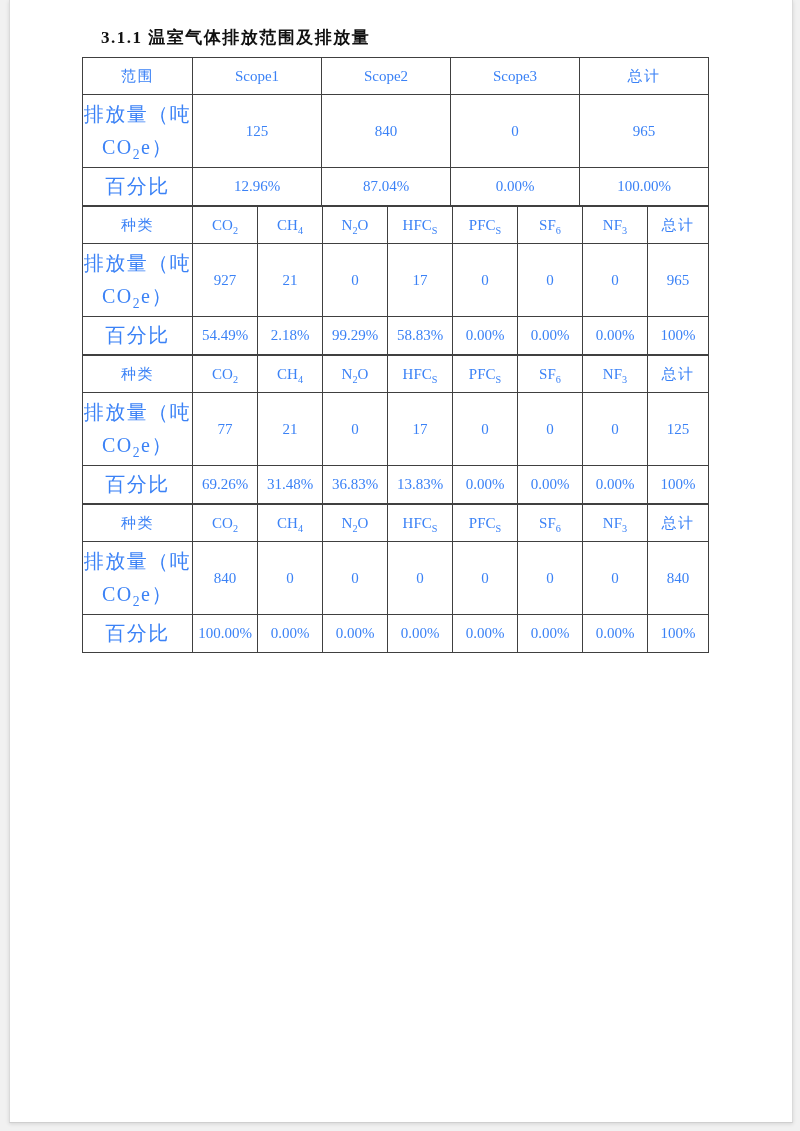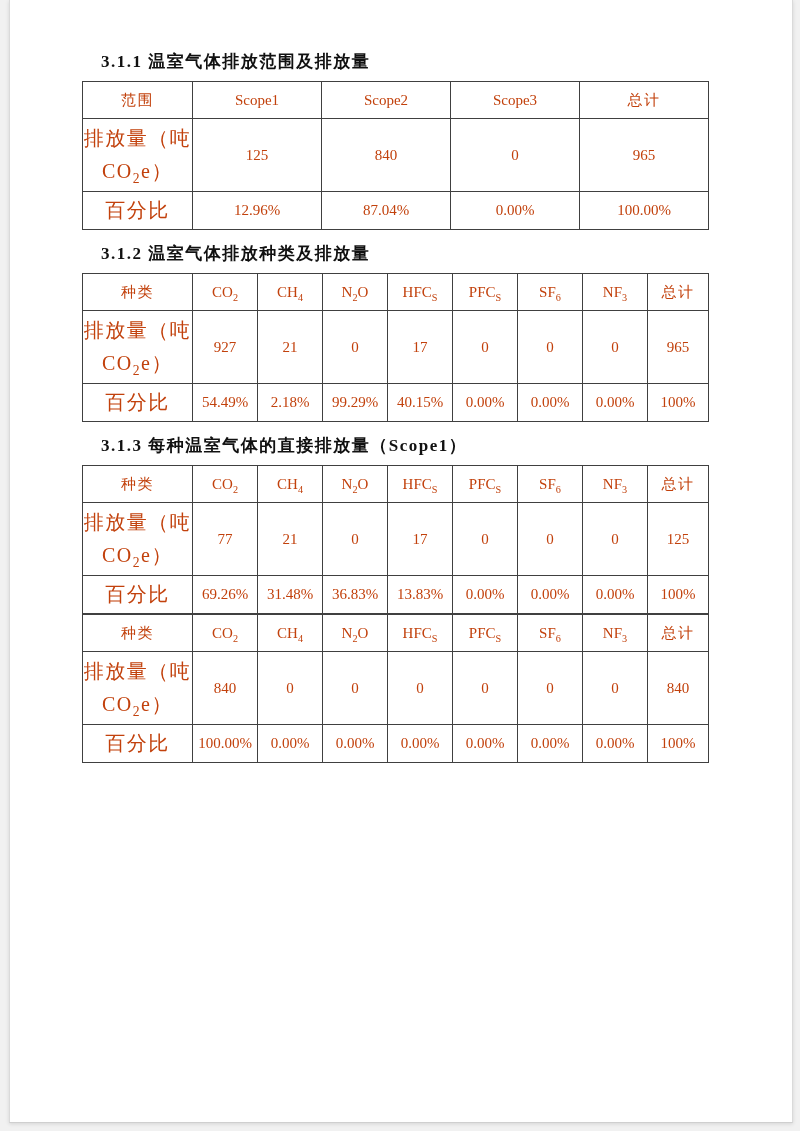--- a/index.html
+++ b/index.html
@@ -11,31 +11,31 @@
   }
   .paper{
     position:absolute;left:9px;top:0;
     width:784px;height:1123px;box-sizing:border-box;
     background:#ffffff;
     border-left:1px solid #dadada;
     border-right:1px solid #dadada;
     border-bottom:1px solid #cfcfcf;
     box-shadow:0 1px 4px rgba(0,0,0,0.12);
   }
-  .content{padding:50px 0 0 72px;}
+  .content{padding:26px 0 0 72px;}
   .sec{margin:0;}
   .sec-title{
     font-size:17px;font-weight:bold;color:#111;
     line-height:24px;margin:12px 0 7px 0;padding-left:19px;
     letter-spacing:1.5px;
   }
   .sec:first-child .sec-title{margin-top:0;}
   table.ghg{
     border-collapse:collapse;table-layout:fixed;
-    width:626px;font-size:15px;color:#c2410c;
+    width:626px;font-size:15px;color:#3b82f6;
   }
   .ghg th,.ghg td{
     border:1px solid #404040;
     text-align:center;vertical-align:middle;
     font-weight:normal;padding:0;overflow:hidden;
   }
   .ghg thead th{height:36px;}
   .ghg tr.row-emission td{height:72px;}
   .ghg tr.row-percent td{height:37px;}
   .ghg .zh{letter-spacing:1.5px;}
@@ -79,21 +79,20 @@
               <td class="row-label zh">百分比</td>
               <td>12.96%</td>
               <td>87.04%</td>
               <td>0.00%</td>
               <td>100.00%</td>
             </tr>
           </tbody>
         </table>
       </section>
       <section class="sec">
-        <h3 class="sec-title">3.1.2 温室气体排放种类及排放量</h3>
         <table class="ghg">
           <colgroup>
             <col style="width: 110px;">
             <col style="width: 65px;">
             <col style="width: 65px;">
             <col style="width: 65px;">
             <col style="width: 65px;">
             <col style="width: 65px;">
             <col style="width: 65px;">
             <col style="width: 65px;">
@@ -122,31 +121,30 @@
               <td>0</td>
               <td>0</td>
               <td>0</td>
               <td>965</td>
             </tr>
             <tr class="row-percent">
               <td class="row-label zh">百分比</td>
               <td>54.49%</td>
               <td>2.18%</td>
               <td>99.29%</td>
-              <td>40.15%</td>
+              <td>58.83%</td>
               <td>0.00%</td>
               <td>0.00%</td>
               <td>0.00%</td>
               <td>100%</td>
             </tr>
           </tbody>
         </table>
       </section>
       <section class="sec">
-        <h3 class="sec-title">3.1.3 每种温室气体的直接排放量（Scope1）</h3>
         <table class="ghg">
           <colgroup>
             <col style="width: 110px;">
             <col style="width: 65px;">
             <col style="width: 65px;">
             <col style="width: 65px;">
             <col style="width: 65px;">
             <col style="width: 65px;">
             <col style="width: 65px;">
             <col style="width: 65px;">

